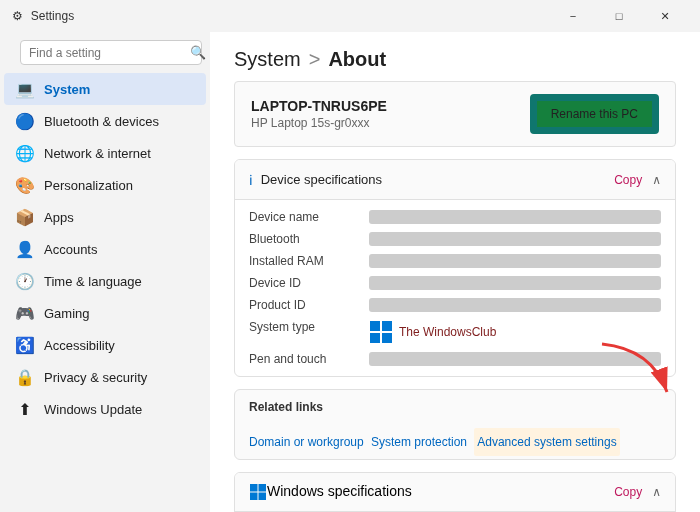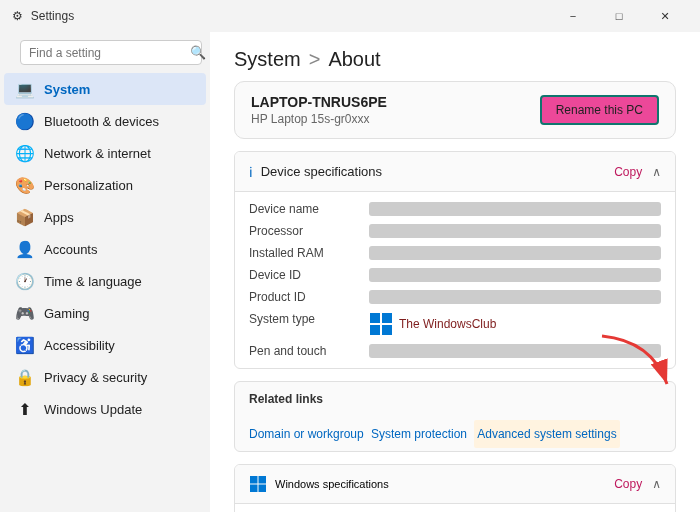--- a/index.html
+++ b/index.html
@@ -120,39 +120,39 @@
     .breadcrumb {
       padding: 16px 24px 10px 24px;
       font-size: 20px;
       font-weight: 300;
       color: #222;
       display: flex;
       align-items: center;
       gap: 8px;
     }
     .breadcrumb .sep { color: #888; font-weight: 300; }
-    .breadcrumb .current { font-weight: 400; }
+    .breadcrumb .current { font-weight: 700; }
 
     .device-header {
       margin: 0 24px 12px 24px;
       padding: 12px 16px;
       background: #fafafa;
       border: 1px solid #e0e0e0;
-      border-radius: 10px;
+      border-radius: 4px;
       display: flex;
       justify-content: space-between;
       align-items: center;
     }
     .device-header .device-name { font-size: 14px; font-weight: 600; color: #222; }
     .device-header .device-model { font-size: 12px; color: #666; margin-top: 2px; }
     .rename-btn {
       padding: 6px 14px;
-      border: 2px solid #0f766e;
+      border: 7px solid #0f766e;
       border-radius: 4px;
-      background: #ec4899;
+      background: #15803d;
       font-size: 12px;
       cursor: pointer;
       color: #222;
     }
 
     .section-card {
       margin: 0 24px 12px 24px;
       border: 1px solid #e0e0e0;
       border-radius: 6px;
       overflow: hidden;
@@ -256,23 +256,21 @@
     .win-spec-header {
       display: flex;
       align-items: center;
       justify-content: space-between;
       padding: 10px 14px;
       background: #fafafa;
       border-bottom: 1px solid #e0e0e0;
     }
     .win-spec-header-left {
       display: flex;
-      align-items: center;
-      gap: 8px;
-      font-size: 11px;
+      font-size: 14px;
       font-weight: 500;
     }
     .win-icon {
       width: 18px;
       height: 18px;
     }
   </style>
 </head>
 <body>
 
@@ -367,21 +365,21 @@
           <button class="copy-btn">Copy</button>
           <span class="chevron">∧</span>
         </div>
       </div>
       <div class="spec-table" id="device-specs-rows">
       <div class="spec-row">
     <span class="spec-label">Device name</span>
     <span class="spec-value blurred">&nbsp;</span>
   </div>
           <div class="spec-row">
-    <span class="spec-label">Processor</span>
+    <span class="spec-label">Bluetooth</span>
     <span class="spec-value blurred">&nbsp;</span>
   </div>
           <div class="spec-row">
     <span class="spec-label">Installed RAM</span>
     <span class="spec-value blurred">&nbsp;</span>
   </div>
           <div class="spec-row">
     <span class="spec-label">Device ID</span>
     <span class="spec-value blurred">&nbsp;</span>
   </div>

